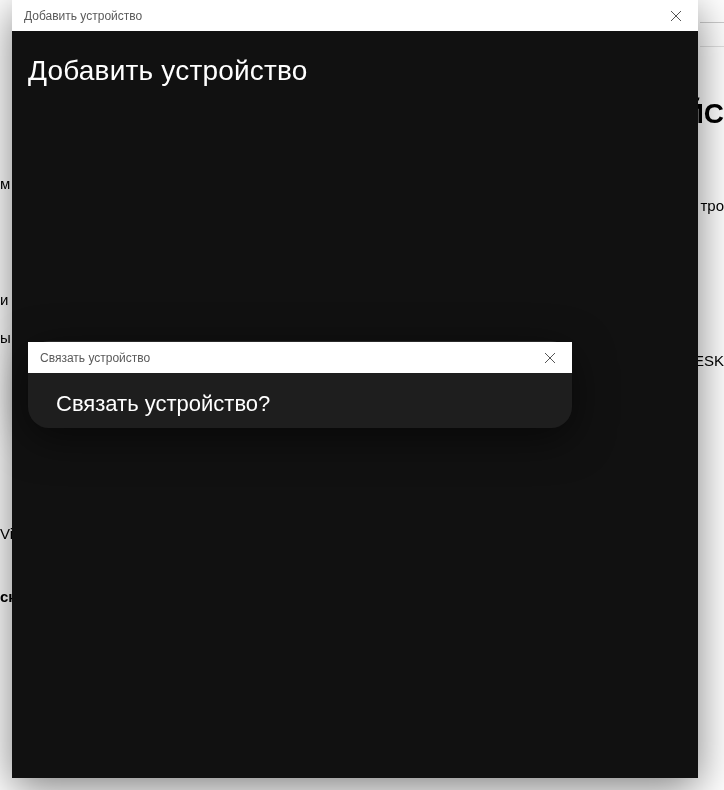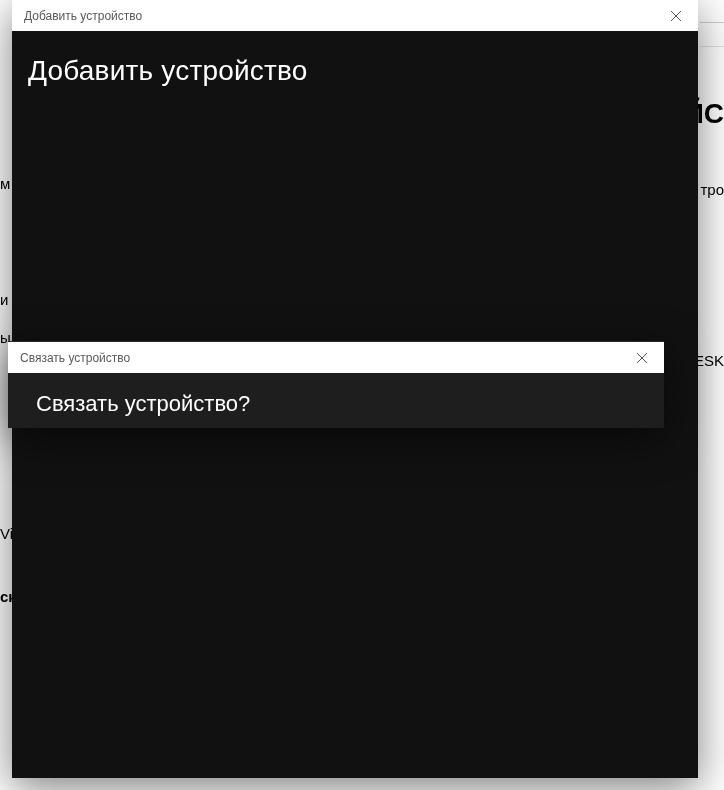--- a/index.html
+++ b/index.html
@@ -72,27 +72,28 @@
     .dialog-body p.instructions {
       font-size: 15px;
       font-weight: 400;
       line-height: 1.45;
       color: #ffffff;
     }
 
     
     .dialog-secondary {
       position: absolute;
-      left: 8px;
+      left: 28px;
       top: 341px;
-      width: 656px;
+      width: 544px;
       height: 87px;
       background: #1e1e1e;
       box-shadow: 0 10px 40px rgba(0,0,0,0.55);
       border-top: 1px solid #2a2a2a;
+      border-radius: 21px;
     }
     .dialog-secondary .titlebar {
       background: #ffffff;
     }
     .dialog-secondary .sub-body {
       padding: 18px 28px 0 28px;
       color: #ffffff;
     }
     .dialog-secondary .sub-body h2 {
       font-size: 22px;
@@ -129,21 +130,21 @@
       top: 46px;
       height: 1px;
       background: #e0e0e0;
       width: 24px;
     }
   </style>
 </head>
 <body>
 
 <span class="bg-fragment" style="right:0; top:98px; font-size:28px; font-weight:600;">ЙС</span>
-<span class="bg-fragment" style="right:0; top:181px;text-align:center;">тро</span>
+<span class="bg-fragment" style="right:0; top:197px;text-align:center;">тро</span>
 <span class="bg-fragment" style="left:0; top:291px;">и</span>
 <span class="bg-fragment" style="left:0; top:329px;">ы</span>
 <span class="bg-fragment" style="right:0; top:352px;">ESK</span>
 <span class="bg-fragment" style="left:0; top:525px;">Vi</span>
 <span class="bg-fragment" style="left:0; top:588px;font-weight:bold;">ск</span>
 <span class="bg-fragment" style="left:0; top:175px;">м</span>
 
 <div class="right-edge"></div>
 <div class="right-edge2"></div>
 

